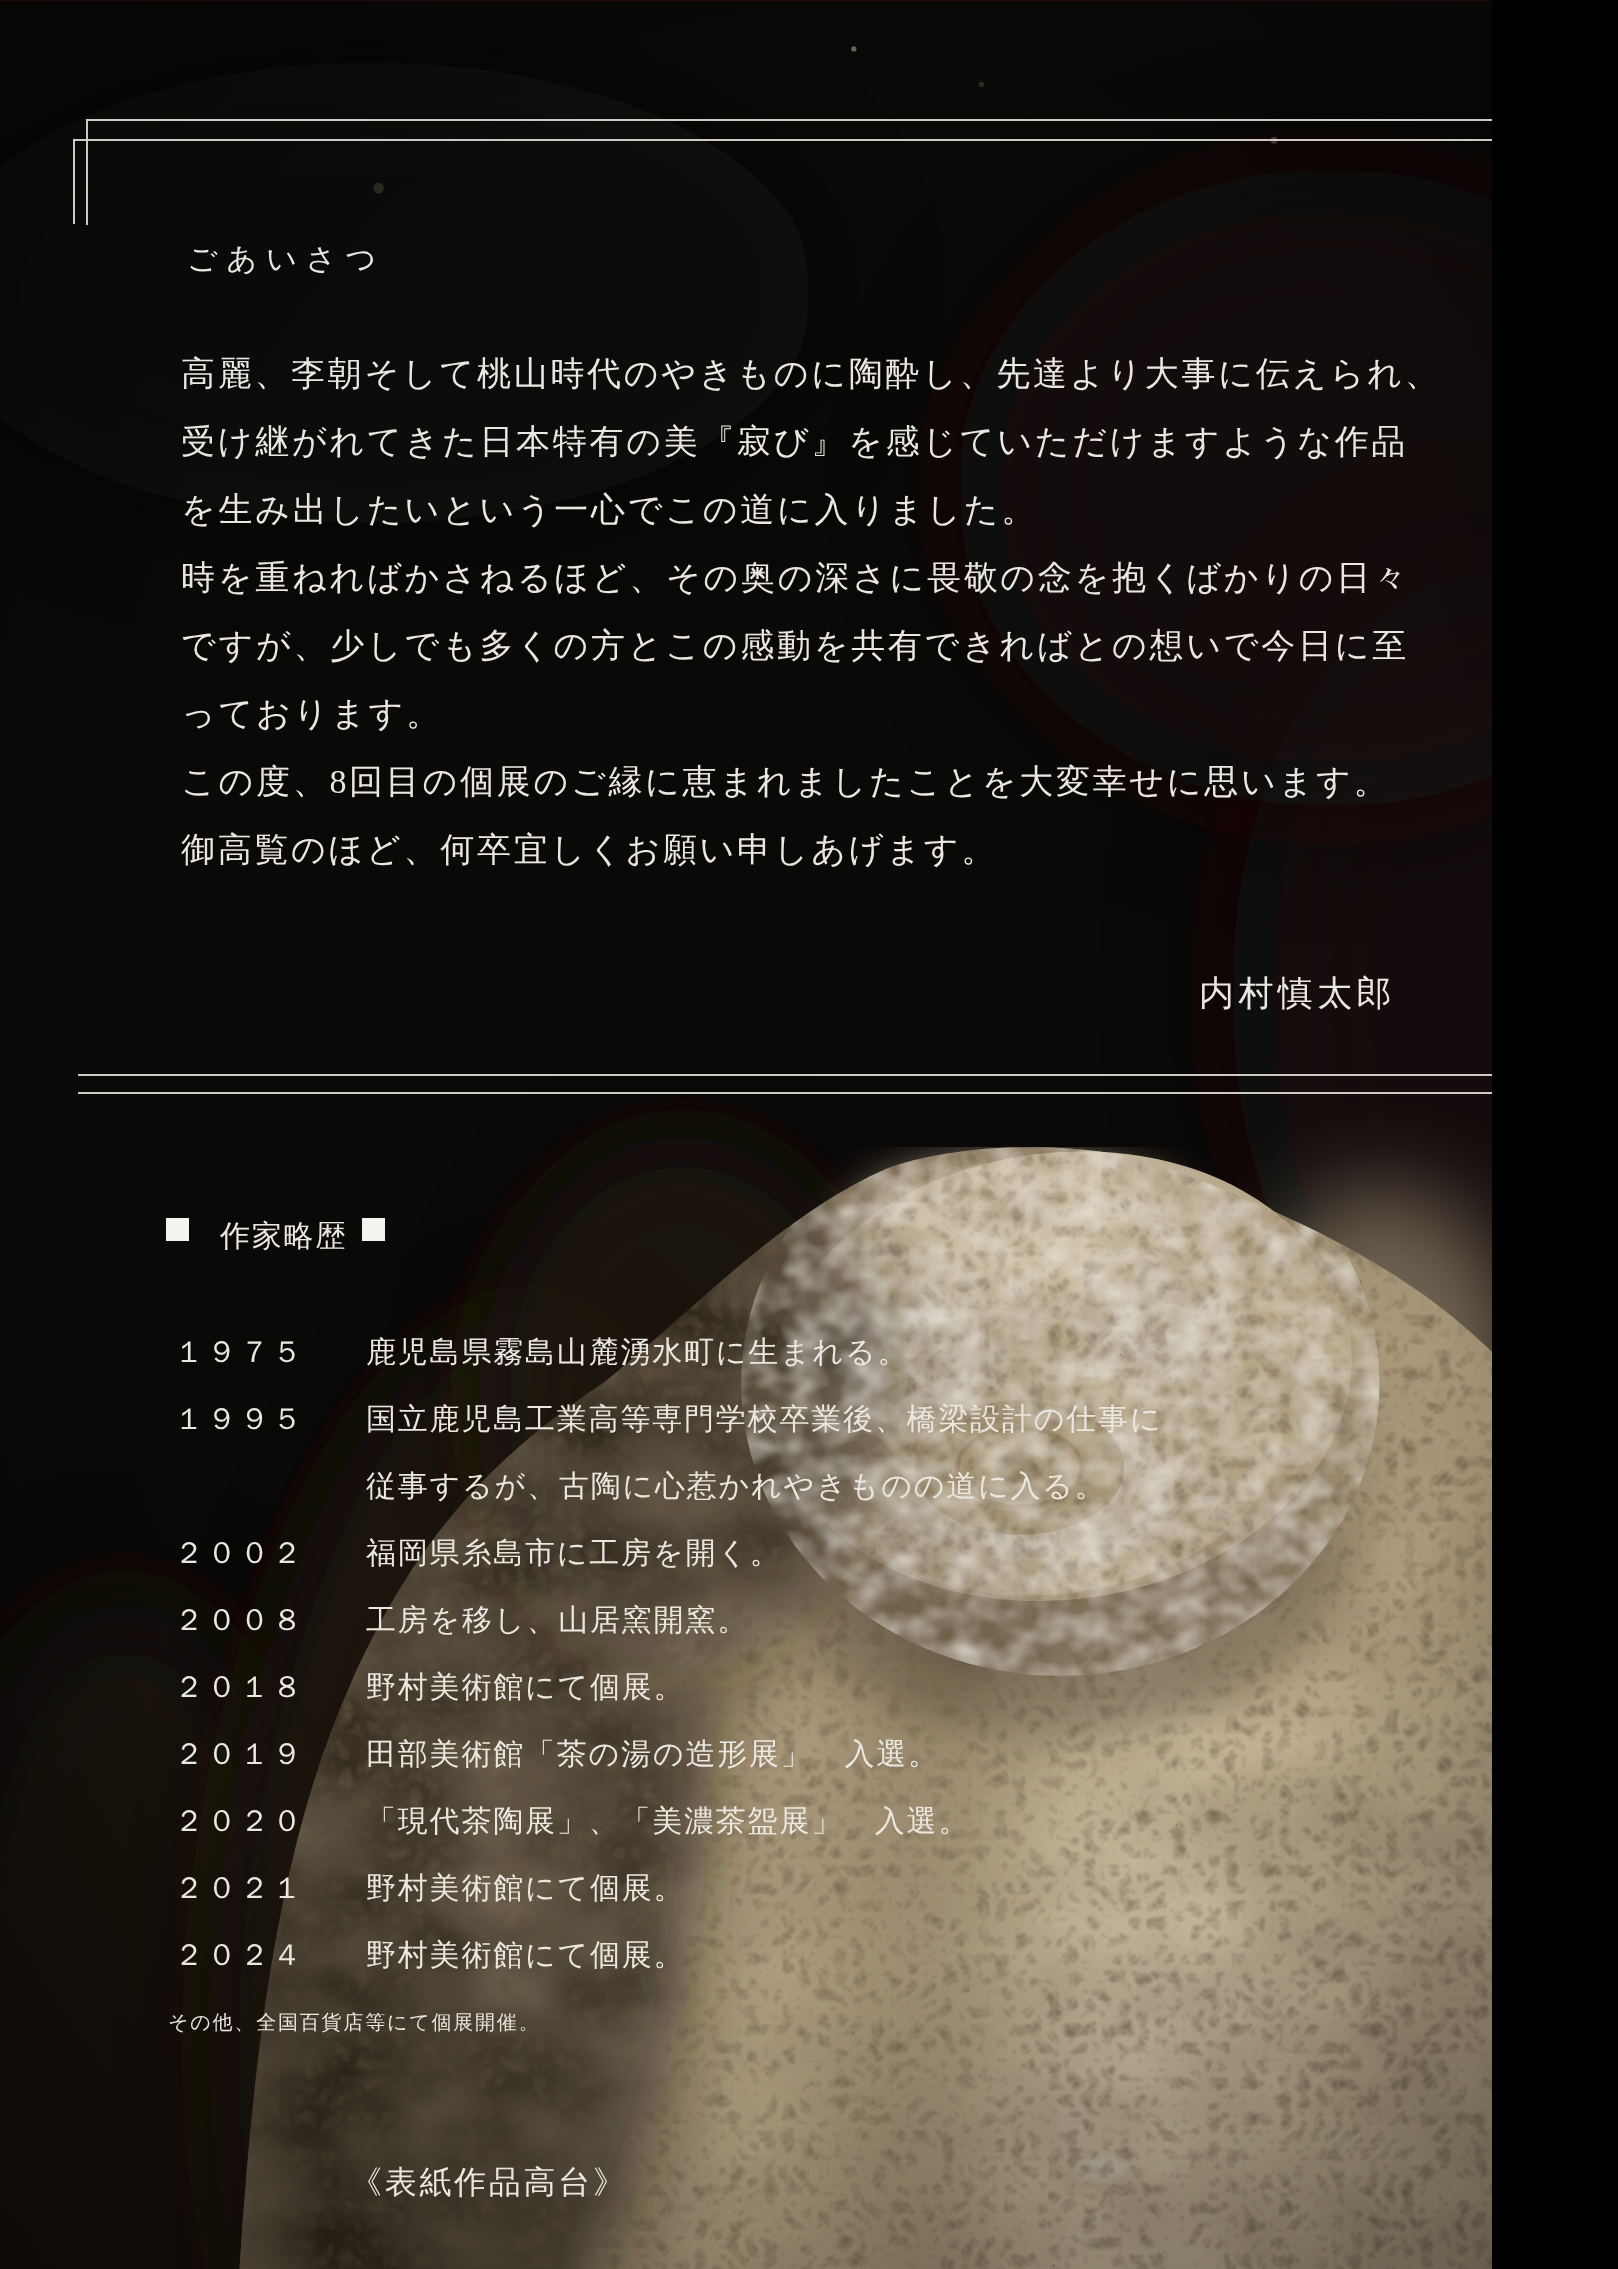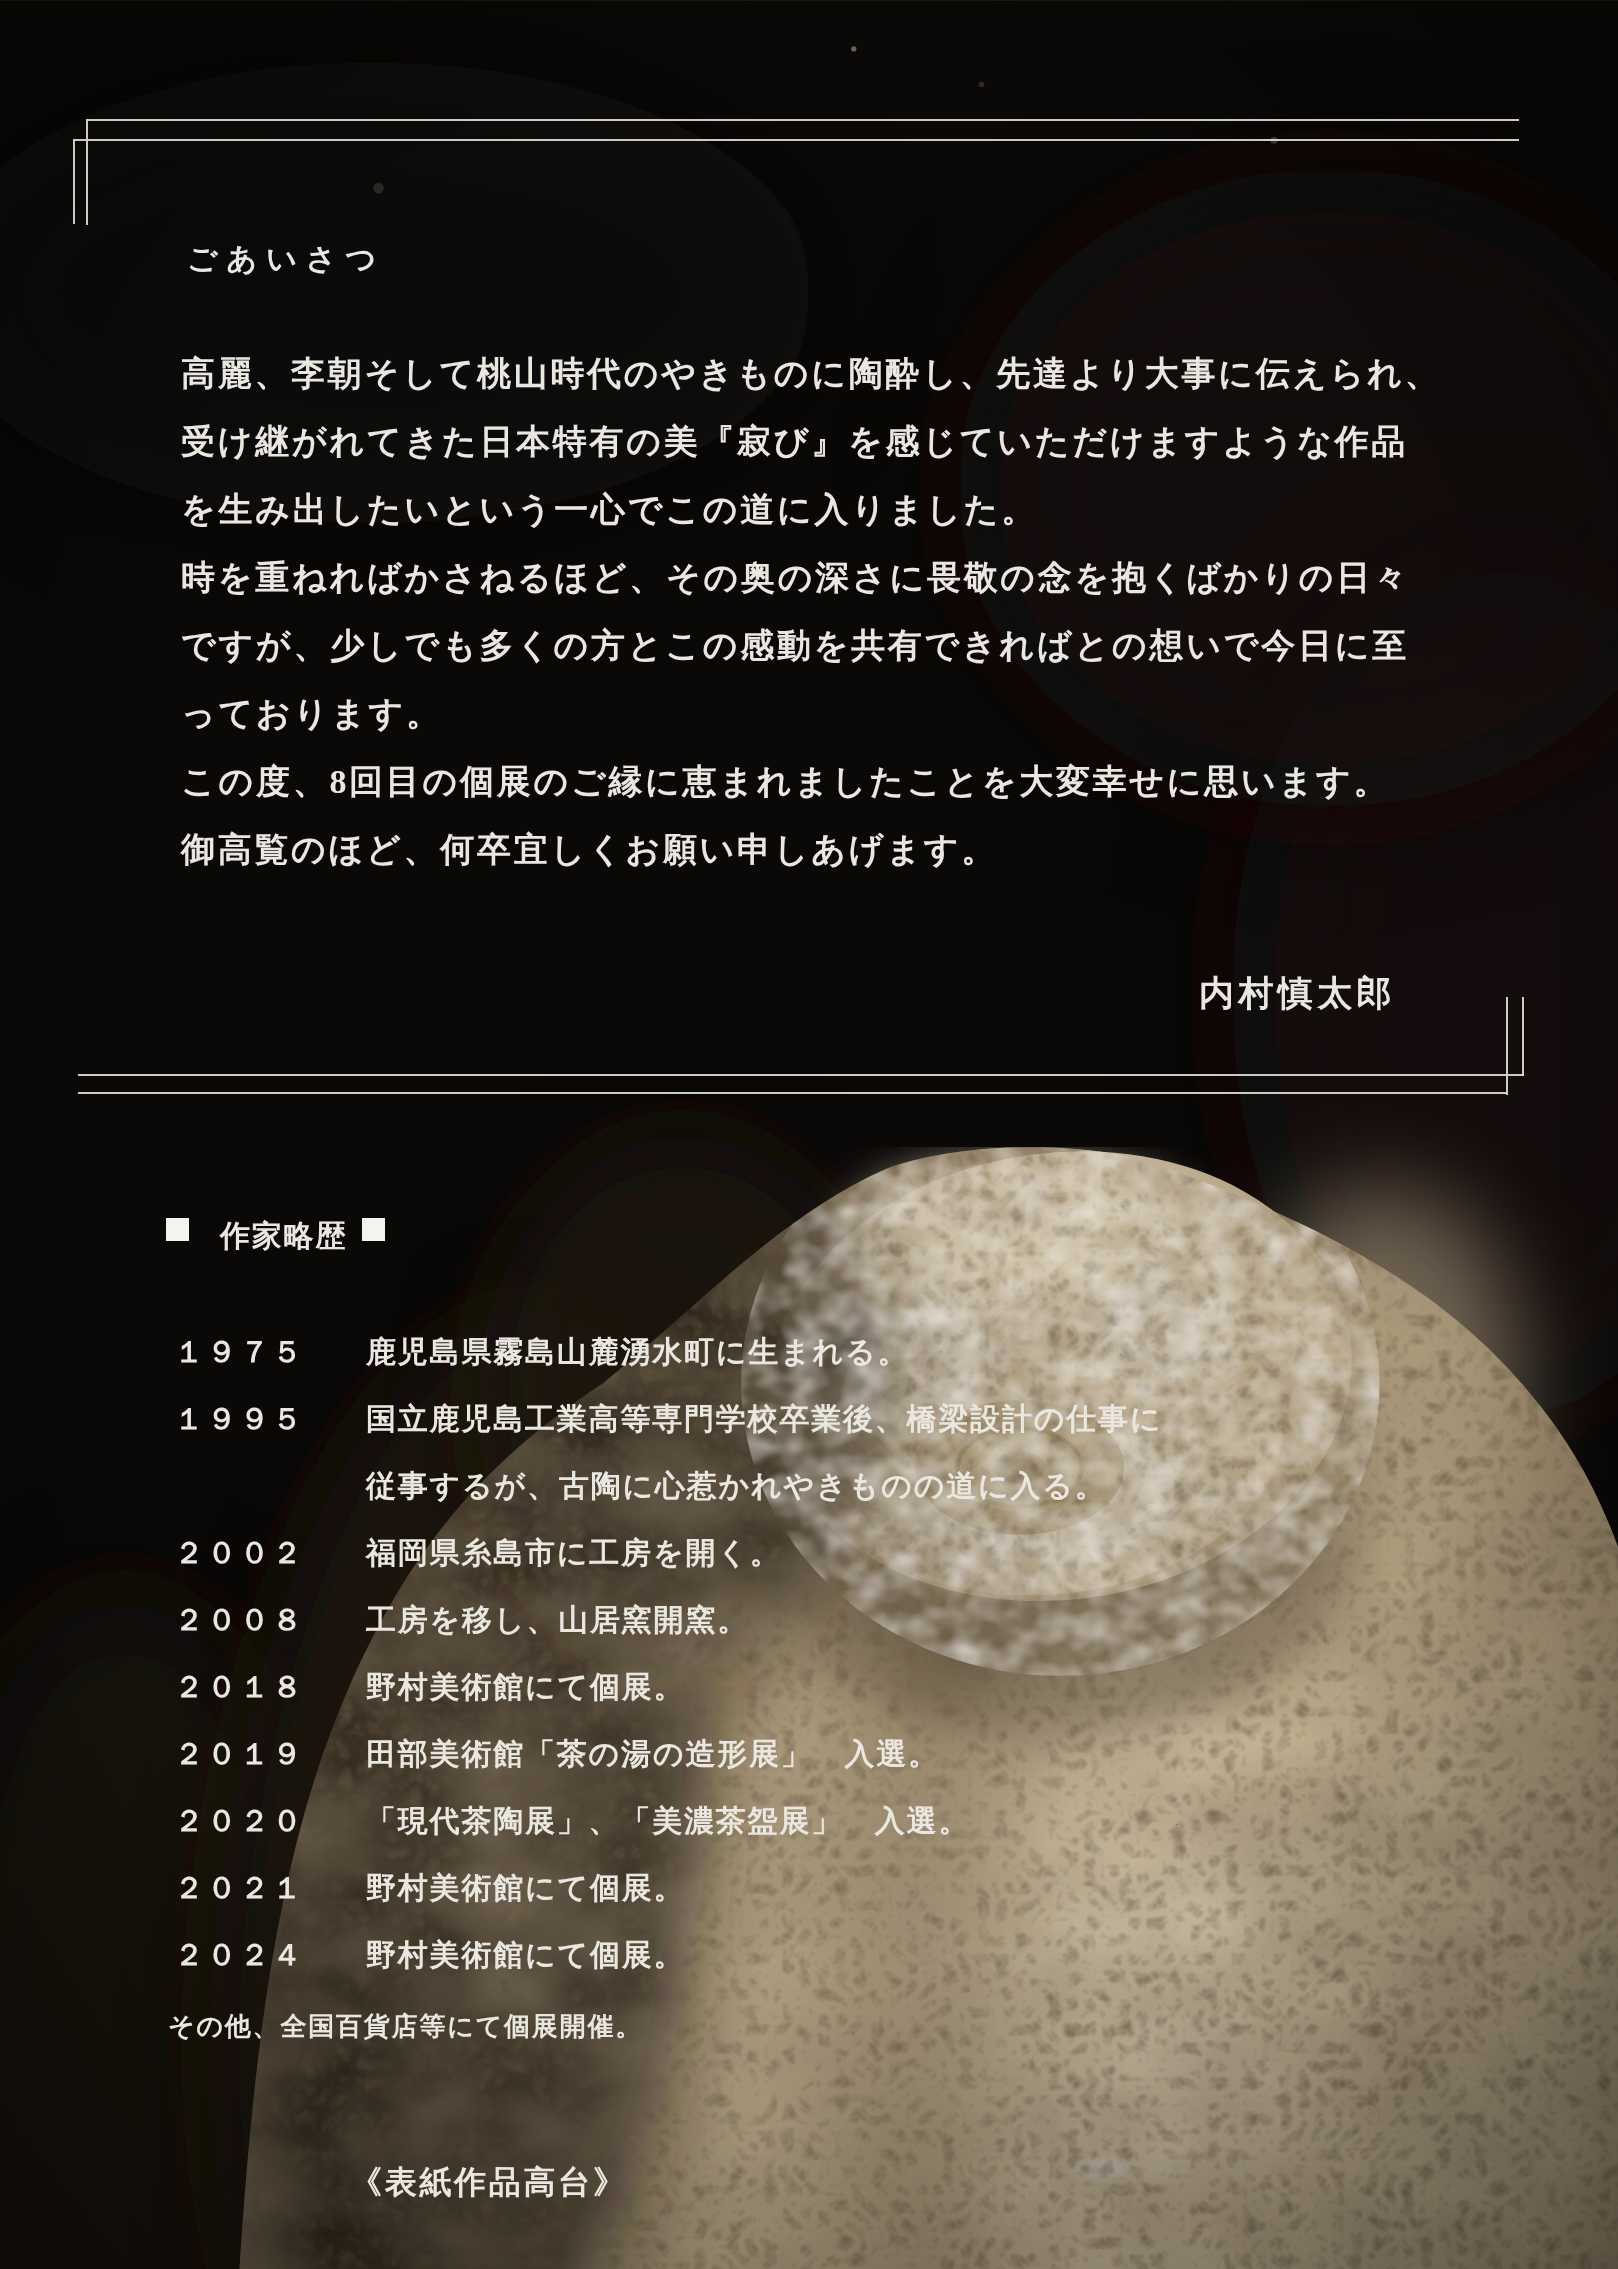--- a/index.html
+++ b/index.html
@@ -1,38 +1,37 @@
 <!DOCTYPE html>
 <html style="font-size:14px"><head>
 <meta charset="utf-8">
 <style>
   html,body{margin:0;padding:0;background:#000;}
   .page{
-    position:relative;width:1618px;height:2270px;overflow:hidden;
-    background:#4d7c0f;color:#eae7e0;
+    position:relative;width:1492px;height:2270px;overflow:hidden;
+    background:#b91c1c;color:#eae7e0;
     font-family:"Liberation Serif","DejaVu Serif",serif;
-    font-weight:bold;
   }
   .photo{position:absolute;left:0;top:0;width:1618px;height:2270px;z-index:0;}
   .ovl{position:absolute;z-index:2;}
   .fline{position:absolute;background:#d8d5cf;opacity:.95;z-index:2;}
 
   .greeting-title{left:187px;top:239px;font-size:30px;letter-spacing:8.9px;white-space:nowrap;}
   .greeting-lines{left:181px;top:340px;width:1312px;font-size:34px;letter-spacing:2.7px;}
   .gline{height:68px;line-height:68px;white-space:nowrap;}
   .signature{left:1199px;top:970px;font-size:35px;letter-spacing:4.4px;white-space:nowrap;}
 
   .sq{position:absolute;width:23px;height:23px;background:#f4f3f0;z-index:2;}
   .bio-title{left:220px;top:1216px;font-size:30px;letter-spacing:1.8px;white-space:nowrap;}
 
   .bio-rows{left:174px;top:1318px;font-size:30px;}
   .bio-row{height:67px;line-height:67px;white-space:nowrap;display:flex;}
   .bio-year{display:inline-block;width:133px;letter-spacing:2.7px;}
   .bio-text{display:inline-block;margin-left:59px;letter-spacing:1.8px;}
-  .bio-footer{left:168px;top:2009px;font-size:26px;letter-spacing:1.8px;white-space:nowrap;}
+  .bio-footer{left:168px;top:2009px;font-size:20px;letter-spacing:1.8px;white-space:nowrap;}
 
   .caption{left:350px;top:2161px;font-size:32px;letter-spacing:2.7px;white-space:nowrap;}
 </style>
 </head>
 <body>
 
 <div class="page">
 
   <svg class="photo" viewBox="0 0 1825 2560" xmlns="http://www.w3.org/2000/svg">
     <defs>

